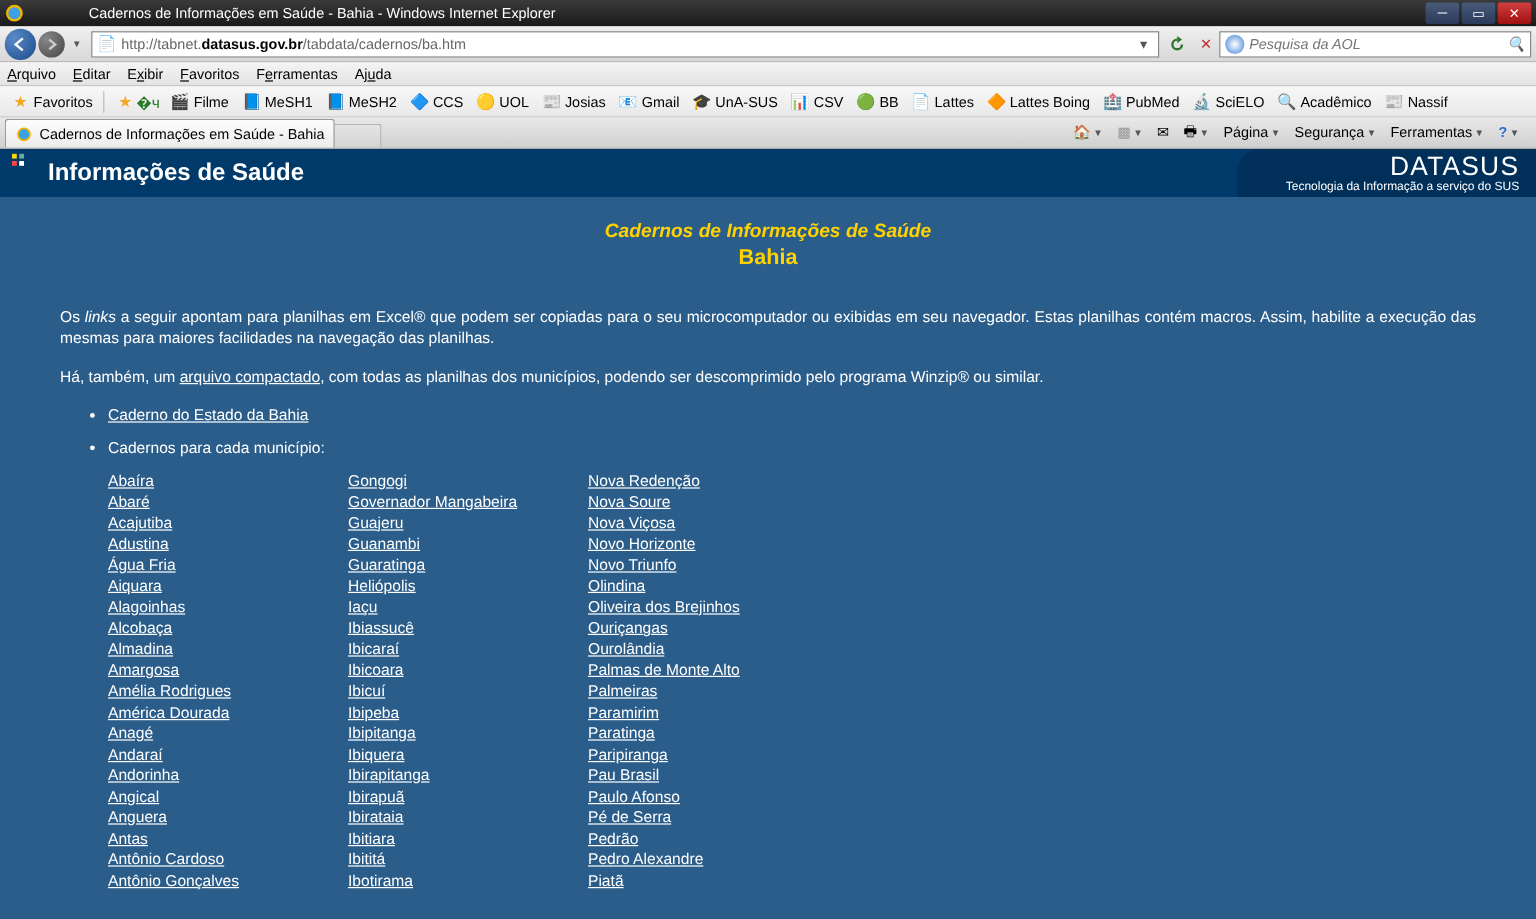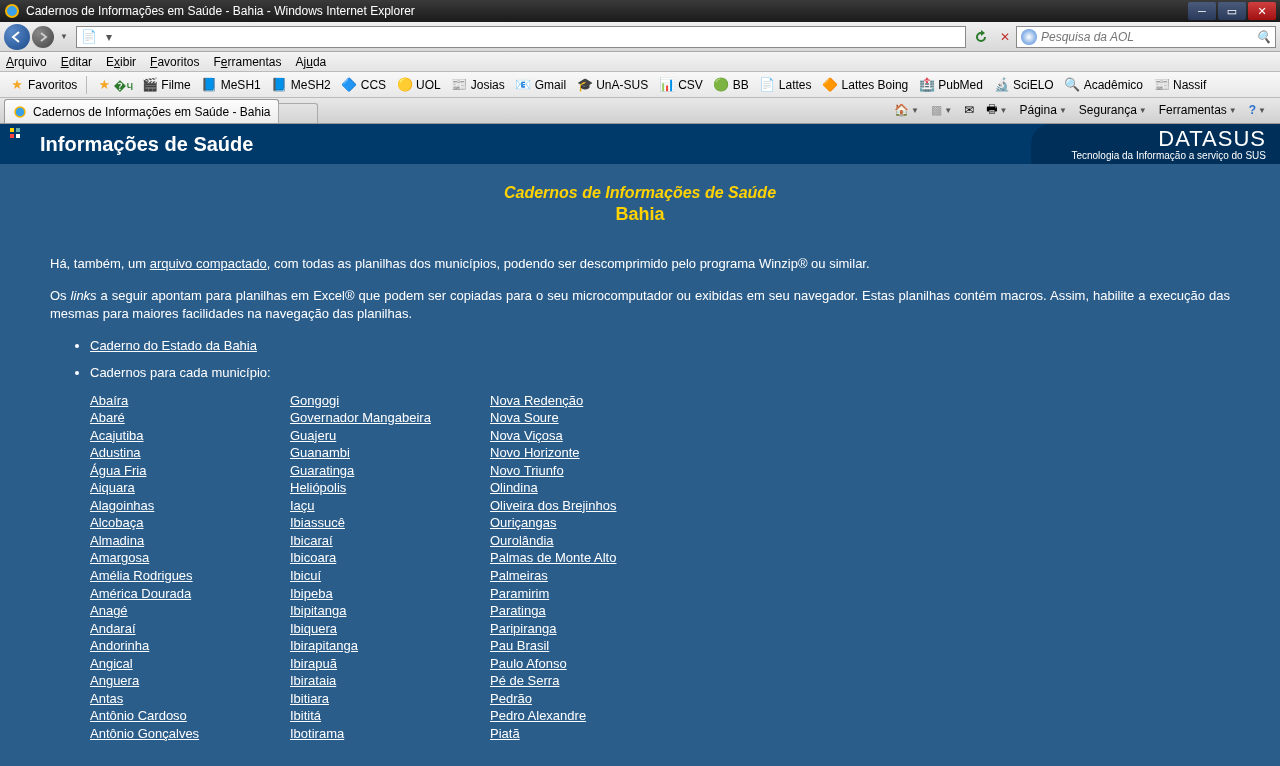--- a/index.html
+++ b/index.html
@@ -1,19 +1,19 @@
 <!DOCTYPE html>
 <html><head>
 <meta charset="utf-8">
 <style>
   * { margin: 0; padding: 0; box-sizing: border-box; }
   body { font-family: "Segoe UI", Tahoma, sans-serif; font-size: 12px; background: #fff; overflow: hidden; }
   
   
-  .titlebar { background: linear-gradient(to bottom, #3a3a3a, #1a1a1a); color: #fff; height: 22px; display: flex; align-items: center; padding: 0 4px; }
+  .titlebar { background: linear-gradient(to bottom, #3a3a3a, #1a1a1a); color: #fff; height: 22px; display: flex; align-items: center; padding: 0 4px; gap: 48px; }
   .titlebar .ie-icon { margin-right: 6px; }
   .titlebar-text { flex: 1; }
   .win-controls { display: flex; gap: 2px; }
   .win-btn { width: 28px; height: 18px; display: flex; align-items: center; justify-content: center; border-radius: 2px; font-size: 11px; color: #fff; }
   .win-min { background: linear-gradient(to bottom, #4a5a7a, #2a3a5a); }
   .win-max { background: linear-gradient(to bottom, #4a5a7a, #2a3a5a); }
   .win-close { background: linear-gradient(to bottom, #d04040, #a01010); }
   
   
   .navbar { background: linear-gradient(to bottom, #f0f0f0, #d8d8d8); height: 30px; display: flex; align-items: center; padding: 2px 4px; border-bottom: 1px solid #aaa; }
@@ -107,20 +107,23 @@
       </svg>
   </div>
   <div class="nav-btn nav-fwd">
     <svg width="10" height="10">
         <path d="M3 1 L8 5 L3 9" stroke="#ccc" stroke-width="2" fill="none"></path>
       </svg>
   </div>
   <span class="drop-arrow" style="margin:0 4px;">▼</span>
   <div class="addr-bar">
     <span class="addr-icon">📄</span>
+    <span class="addr-text">
+      <span>http://tabnet.</span><b>datasus.gov.br</b><span>/tabdata/cadernos/ba.htm</span>
+    </span>
     <span class="addr-drop">▾</span>
   </div>
   <div class="nav-icons">
     <div class="icon-btn" style="color:#2a7a2a;">
       <svg width="16" height="16">
           <path d="M8 3a5 5 0 1 0 5 5h-2a3 3 0 1 1-3-3V3z" fill="#2a7a2a"></path>
           <path d="M8 1l4 3-4 3z" fill="#2a7a2a"></path>
         </svg>
     </div>
     <div class="icon-btn" style="color:#c03030;">✕</div>
@@ -270,24 +273,24 @@
       <div class="info-title">Informações de Saúde</div>
       <div class="datasus-block">
         <div class="big">DATASUS</div>
         <div class="small">Tecnologia da Informação a serviço do SUS</div>
       </div>
     </div>
     <div class="content">
       <h1>Cadernos de Informações de Saúde</h1>
       <h2>Bahia</h2>
       <p>
-        <span>Há, também, um </span><a href="#">arquivo compactado</a><span>, com todas as planilhas dos municípios, podendo ser descomprimido pelo programa Winzip® ou similar.</span>
+        <span>Os </span><em>links</em><span> a seguir apontam para planilhas em Excel® que podem ser copiadas para o seu microcomputador ou exibidas em seu navegador. Estas planilhas contém macros. Assim, habilite a execução das mesmas para maiores facilidades na navegação das planilhas.</span>
       </p>
       <p>
-        <span>Os </span><em>links</em><span> a seguir apontam para planilhas em Excel® que podem ser copiadas para o seu microcomputador ou exibidas em seu navegador. Estas planilhas contém macros. Assim, habilite a execução das mesmas para maiores facilidades na navegação das planilhas.</span>
+        <span>Há, também, um </span><a href="#">arquivo compactado</a><span>, com todas as planilhas dos municípios, podendo ser descomprimido pelo programa Winzip® ou similar.</span>
       </p>
       <ul>
         <li><a href="#">Caderno do Estado da Bahia</a></li>
         <li>Cadernos para cada município:</li>
       </ul>
       <div class="muni-cols">
         <div class="muni-col" id="col1">
             <a href="#">Abaíra</a>
             <a href="#">Abaré</a>
             <a href="#">Acajutiba</a>

